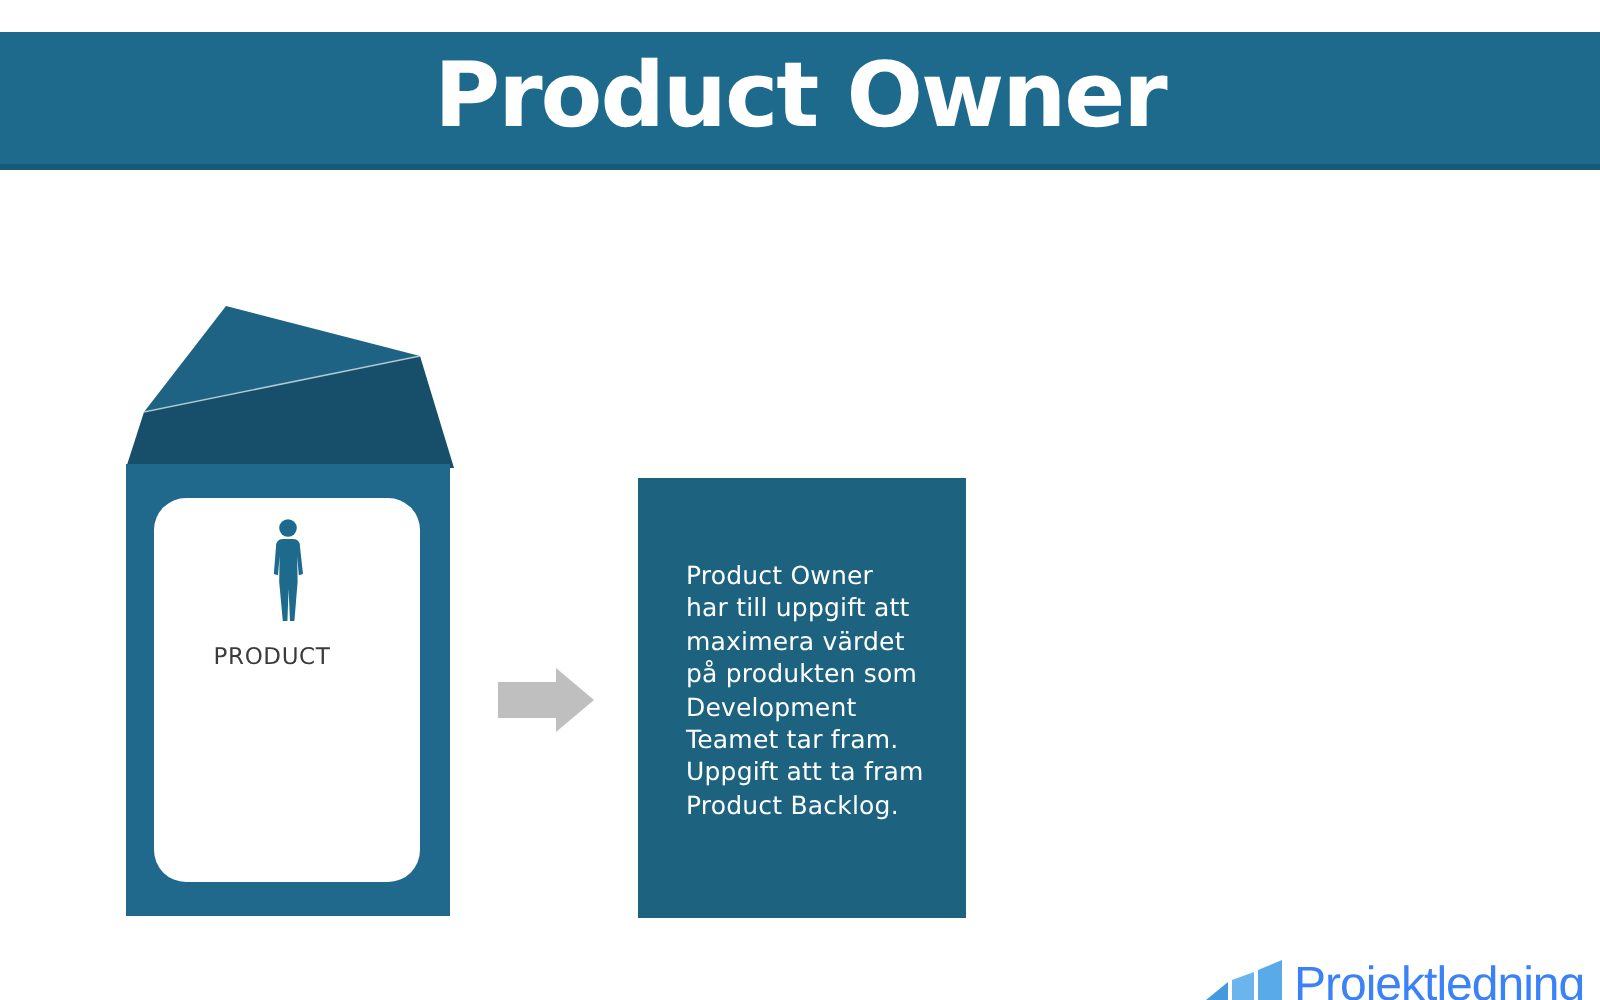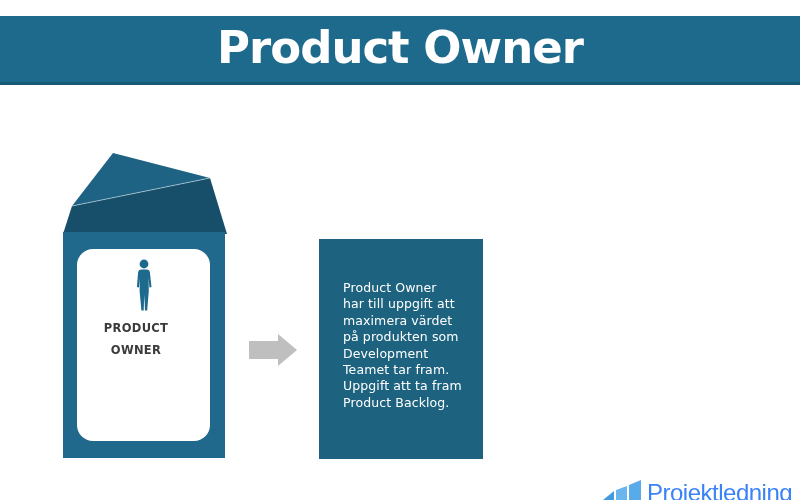--- a/index.html
+++ b/index.html
@@ -45,21 +45,21 @@
   }
   .envelope svg { position: absolute; left: 0; top: 0; }
   .card-label {
     position: absolute;
     left: 22px;   
     top: 176px;   
     width: 118px;
     text-align: center;
     color: #3b3b3b;
     font-size: 11.5px;
-    font-weight: 700;
+    font-weight: 400;
     letter-spacing: 0.3px;
     line-height: 22px;
   }
 
   
   .arrow-icon {
     position: absolute;
     left: 249px; top: 317px;
     width: 49px; height: 34px;
   }
@@ -127,21 +127,20 @@
                  Q150,253.5 150,257.5
                  L151.5,271 L149.4,271.6 L148.6,262
                  L148.8,275
                  L147.2,294.5 L145,294.5 L144.3,278.5 L143.7,294.5 L141.4,294.5
                  L139.6,275
                  L139.8,262 L139,271.6 L136.9,271 Z"></path>
       </g>
     </svg>
     <div class="card-label">
       <div>PRODUCT</div>
-      <div>OWNER</div>
     </div>
   </div>
 
   <svg class="arrow-icon" viewBox="0 0 49 34">
     <polygon points="0,8 29,8 29,1 48,17 29,33 29,26 0,26" fill="#bfbfbf"></polygon>
   </svg>
 
   <div class="info-box">
     <p>Product Owner
 har till uppgift att

